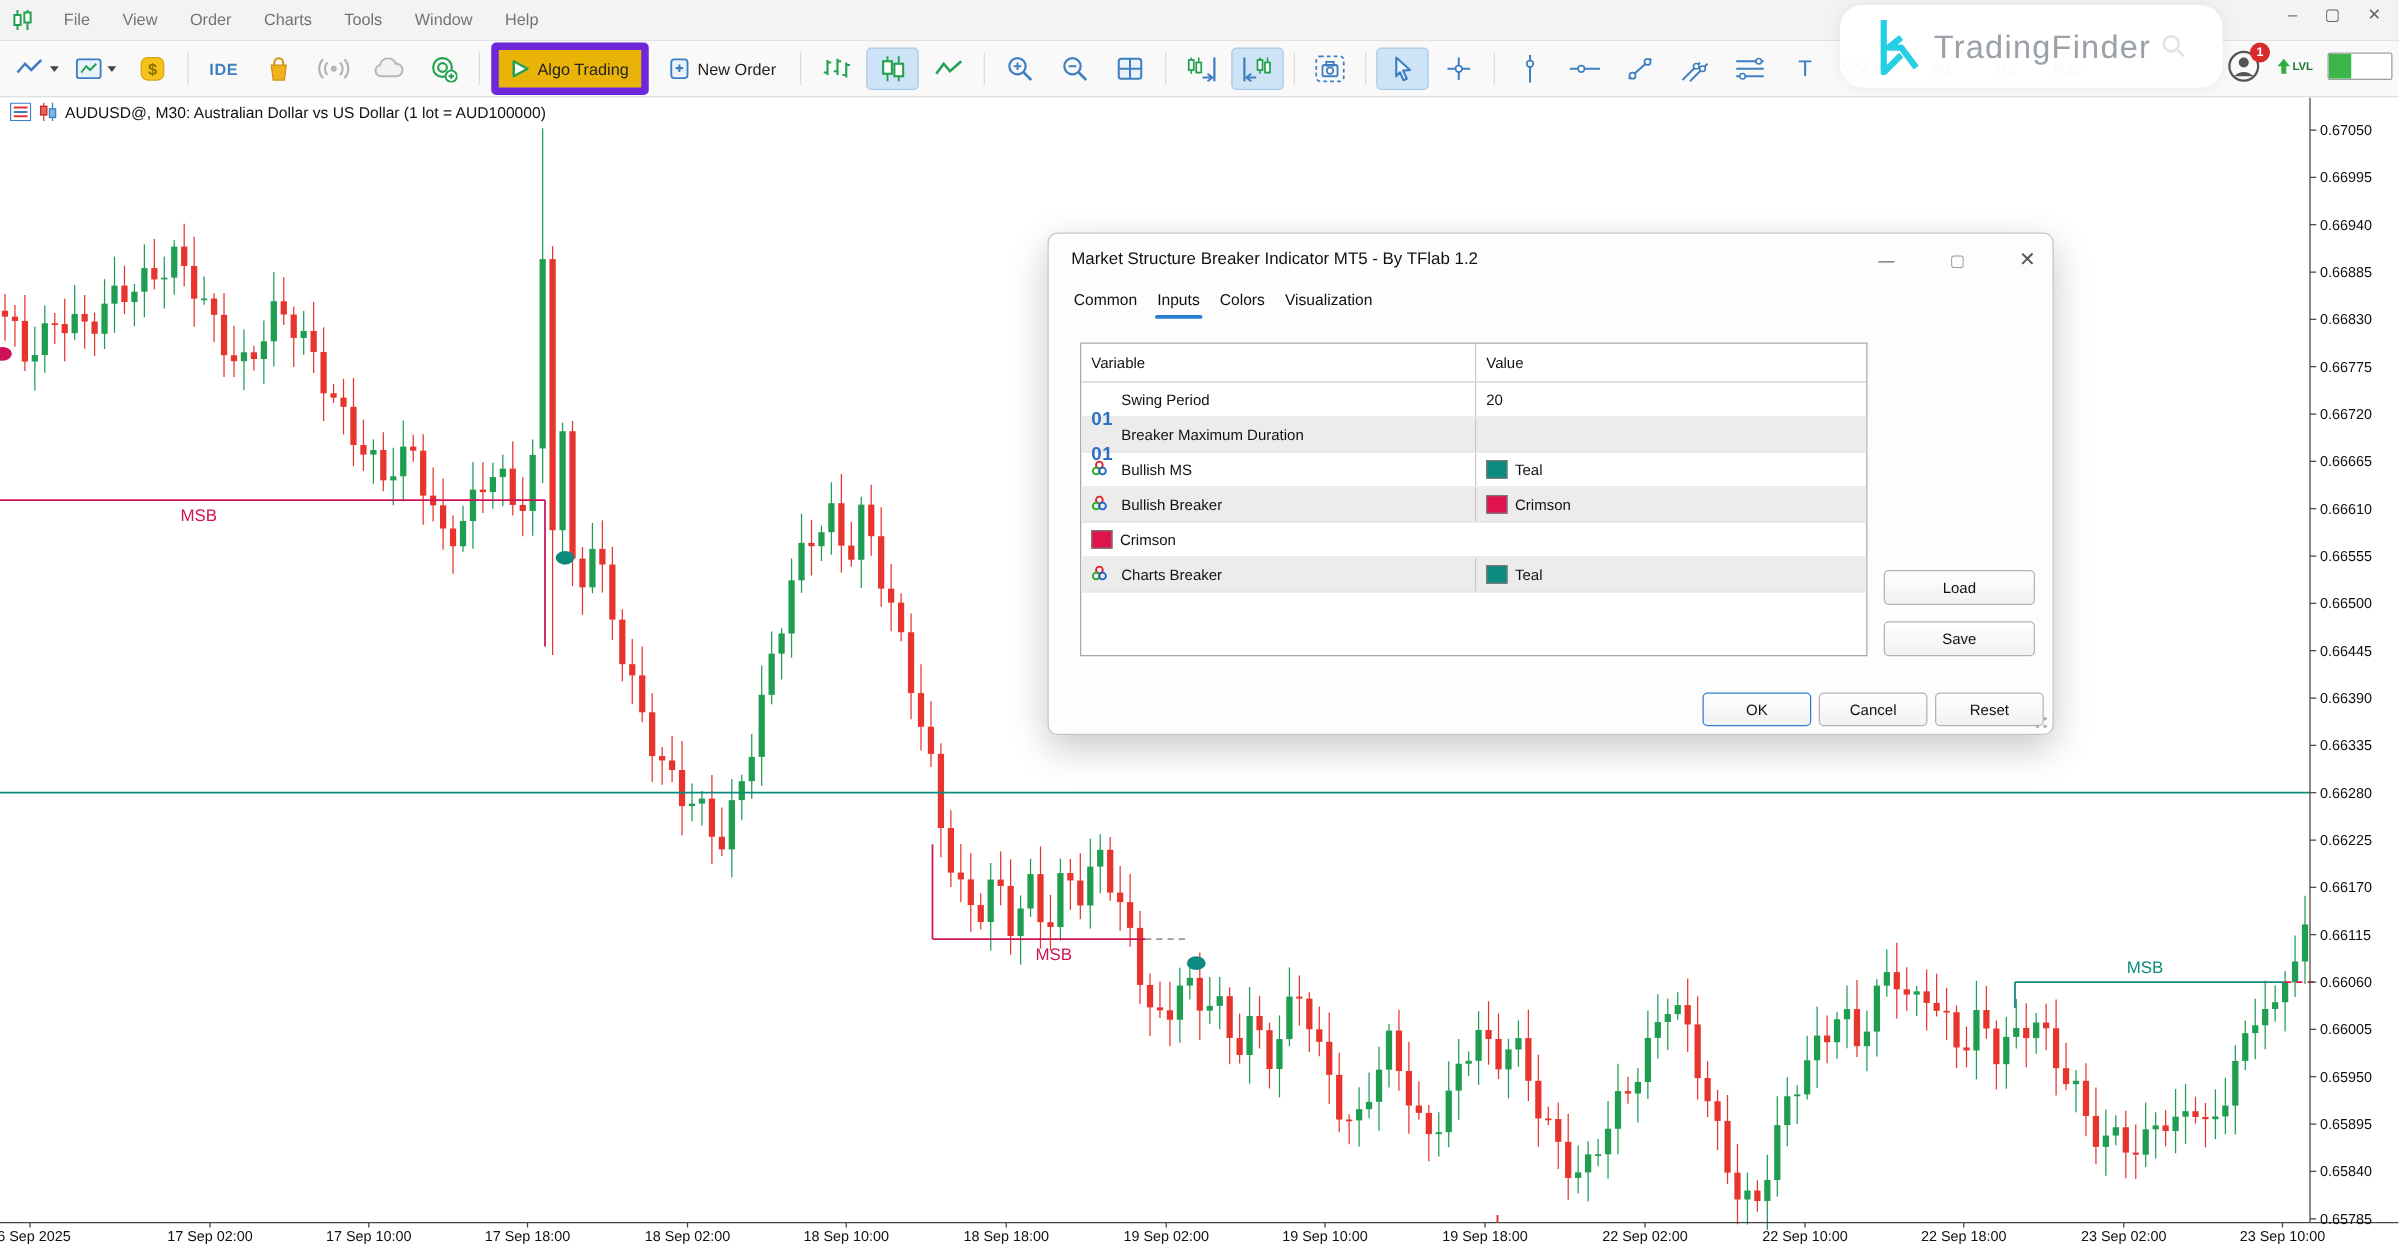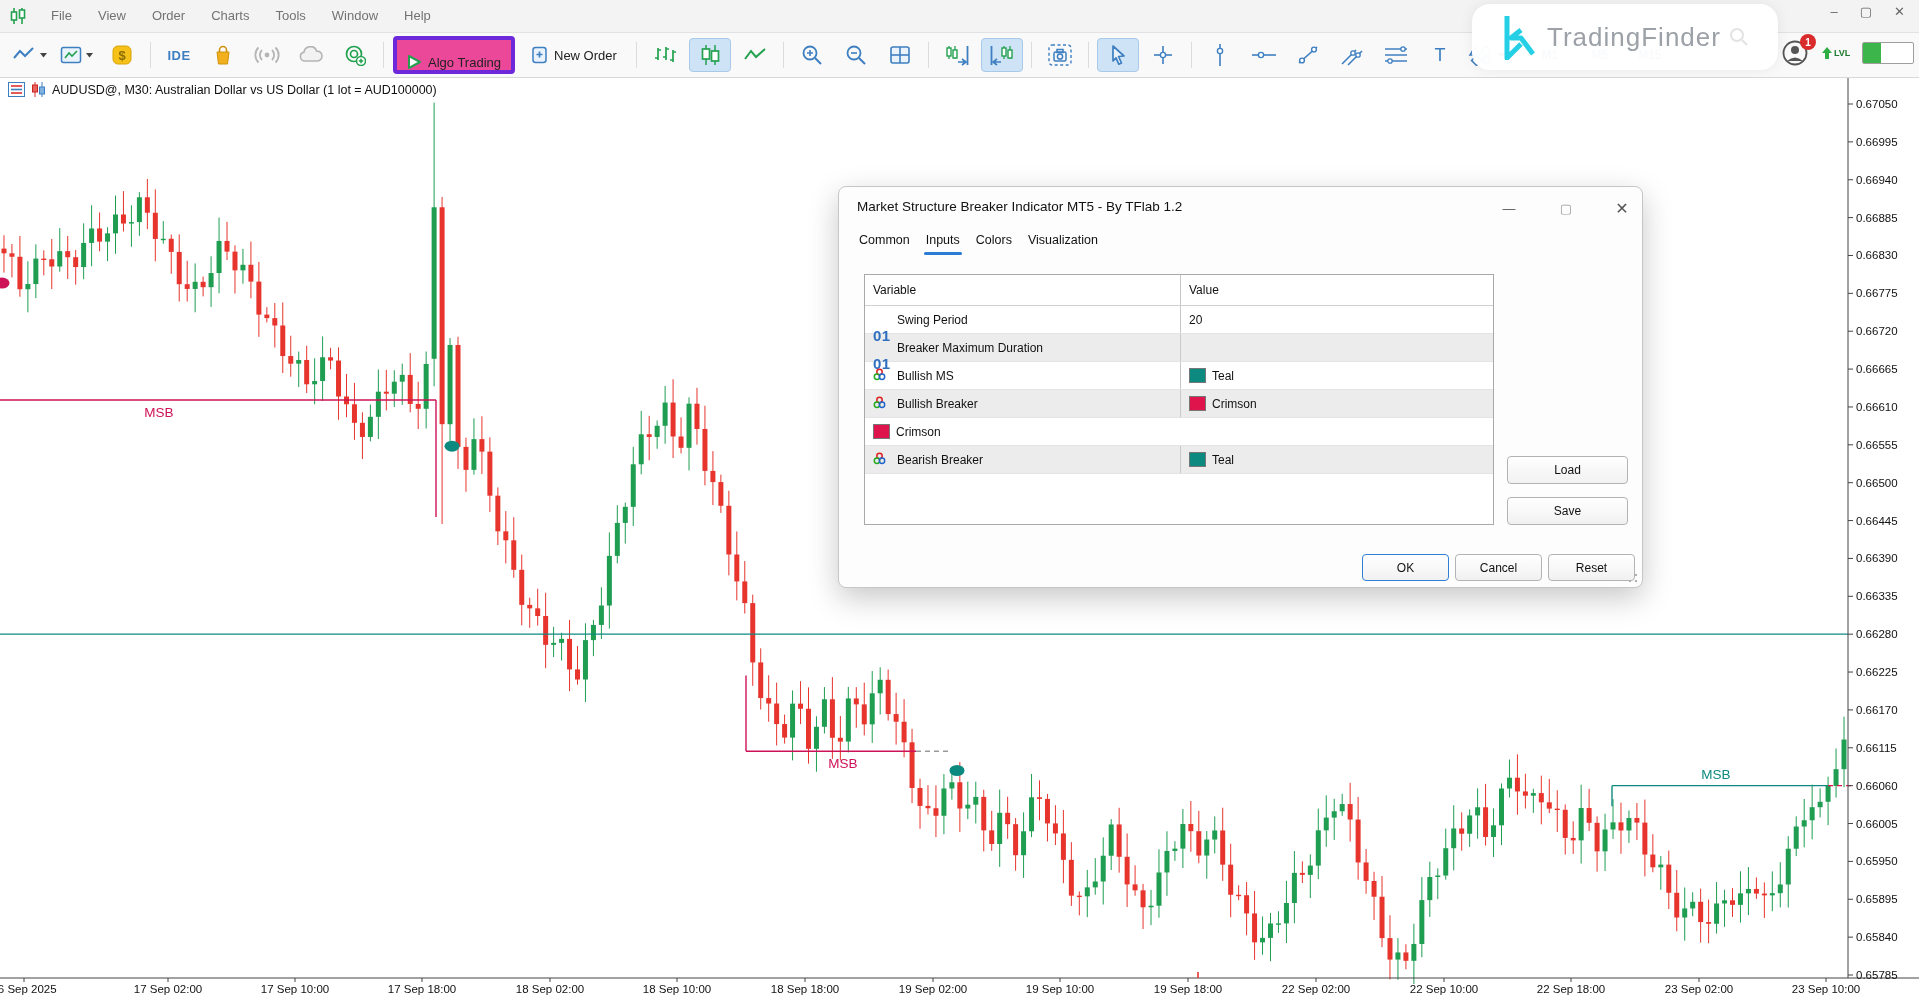--- a/index.html
+++ b/index.html
@@ -12,21 +12,21 @@
   #win-controls{position:absolute;right:14px;top:4px;display:flex;gap:22px;color:#666;font-size:13px;}
   #win-controls span{cursor:default;}
   #toolbar{position:absolute;left:0;top:33px;width:1919px;height:45px;background:#f9f9f9;
            border-bottom:1px solid #d8d8d8;display:flex;align-items:center;padding-left:6px;box-sizing:border-box;}
   .tb-item{height:32px;min-width:32px;display:flex;align-items:center;justify-content:center;
            border-radius:4px;margin:0 2px;padding:0 4px;cursor:default;}
   .tb-item.active{background:#cfe3f6;border:1px solid #a8c9e8;}
   .tb-sep{width:1px;height:26px;background:#dcdcdc;margin:0 6px;}
   .tb-btn{display:flex;align-items:center;gap:6px;font-size:13px;color:#222;padding:0 10px;height:30px;
           border-radius:4px;margin:0 3px;cursor:default;}
-  .tb-btn.active{background:#ec4899;border:4px solid #6d28d9;align-items:flex-end;}
+  .tb-btn.active{background:#eab308;border:6px solid #6d28d9;}
   .tb-tf{font-size:12px;font-weight:bold;color:#3a6ea5;padding:0 7px;}
   #chart-region{position:absolute;left:0;top:78px;width:1919px;height:918px;background:#fff;}
   #chart-svg{position:absolute;left:0;top:0;}
   #symbol-label{position:absolute;left:8px;top:4px;display:flex;align-items:center;gap:5px;
                 font-size:12.5px;color:#111;}
   #brand-overlay{position:absolute;left:1472px;top:4px;width:306px;height:66px;background:rgba(255,255,255,0.97);
                  border-radius:18px;box-shadow:0 0 14px rgba(0,0,0,0.07);display:flex;align-items:center;
                  justify-content:center;gap:8px;}
   #brand-text{font-size:26px;color:#9ba1a7;letter-spacing:1px;font-weight:300;}
   #topright{position:absolute;left:1782px;top:38px;width:132px;height:30px;display:flex;align-items:center;gap:12px;}
@@ -992,21 +992,21 @@
           <span>Crimson</span>
         </div>
       </div>
       <div class="tbl-row shaded">
         <div class="c-var">
           <span style="width:16px"><svg width="13" height="13" viewBox="0 0 13 13">
               <circle cx="6.5" cy="4" r="2.7" fill="none" stroke="#d22" stroke-width="1.5"></circle>
               <circle cx="4" cy="8.8" r="2.7" fill="none" stroke="#2a2" stroke-width="1.5"></circle>
               <circle cx="9" cy="8.8" r="2.7" fill="none" stroke="#26c" stroke-width="1.5"></circle>
             </svg></span>
-          <span>Bearish Breaker</span>
+          <span>Charts Breaker</span>
         </div>
   <div class="c-val">
           <span class="swatch" style="background:#0d8a80"></span>
           <span>Teal</span>
         </div>
       </div>
     </div>
   <div class="dlg-btn" id="btn-load" style="left:668px;top:269px;width:119px;height:26px;">Load</div>
   <div class="dlg-btn" id="btn-save" style="left:668px;top:310px;width:119px;height:26px;">Save</div>
   <div class="dlg-btn" id="btn-ok" style="left:523px;top:367px;width:85px;height:25px;">OK</div>

